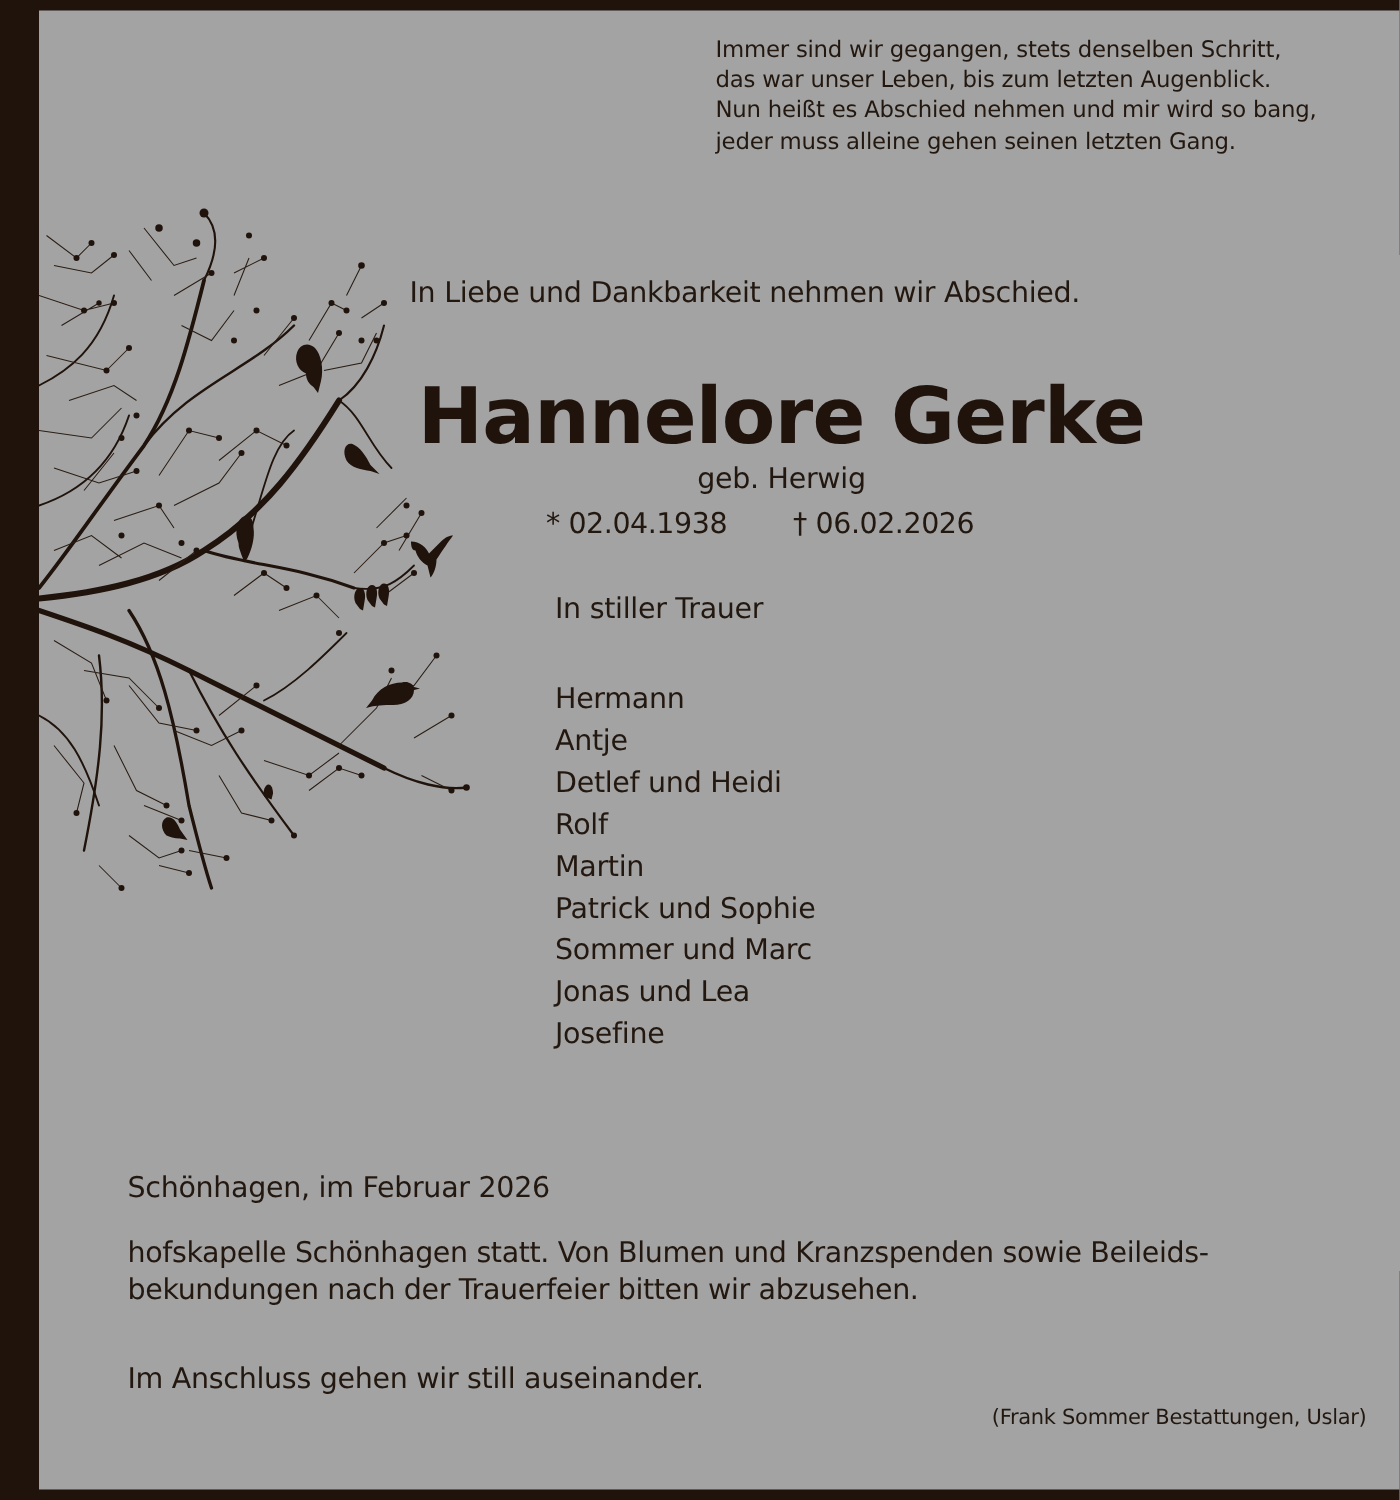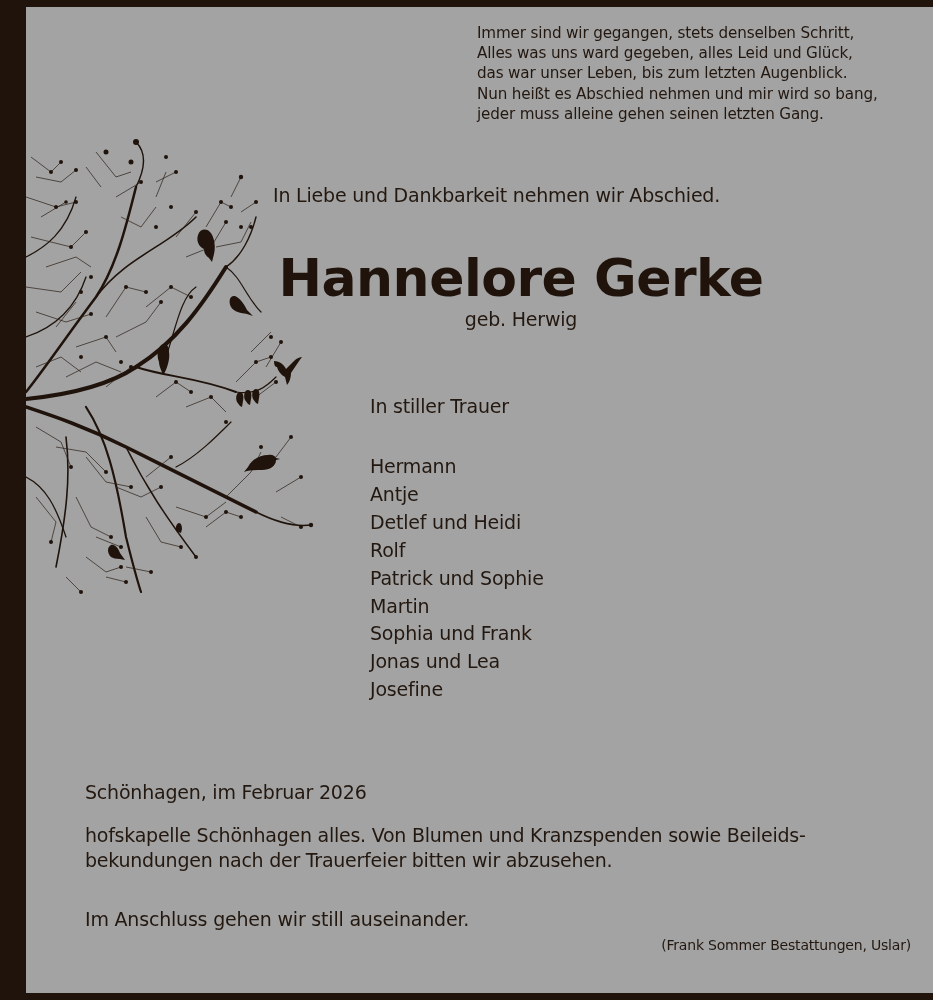--- a/index.html
+++ b/index.html
@@ -155,46 +155,48 @@
       <path d="M222 330 c4 -8 12 -12 20 -12 c4 -1 7 1 8 3 l4 1 l-4 1 c0 6 -6 10 -14 10 c-6 0 -12 0 -18 2z"></path>
 
       <path d="M85 420 c-4 -4 -4 -10 0 -12 c4 -1 7 3 9 8 l5 7 l-5 -1 c-4 0 -7 -1 -9 -2z"></path>
 
       <path d="M150 394 c-1 -4 1 -8 3 -8 c2 0 3 3 3 6 l-1 4z"></path>
     </g>
   </svg>
 
   <div class="abs poem">
     <div>Immer sind wir gegangen, stets denselben Schritt,</div>
-    <div>Alles was uns ward gegeben, alles Leid und Glück,</div>
     <div>das war unser Leben, bis zum letzten Augenblick.</div>
     <div>Nun heißt es Abschied nehmen und mir wird so bang,</div>
     <div>jeder muss alleine gehen seinen letzten Gang.</div>
   </div>
 
   <div class="abs intro">In Liebe und Dankbarkeit nehmen wir Abschied.</div>
 
   <div class="abs name">Hannelore Gerke</div>
   <div class="abs geb">geb. Herwig</div>
+  <div class="abs dates">
+    <span class="birth">* 02.04.1938</span><span class="death">† 06.02.2026</span>
+  </div>
 
   <div class="abs mourn-heading">In stiller Trauer</div>
   <div class="abs mourners">
     <div>Hermann</div>
     <div>Antje</div>
     <div>Detlef und Heidi</div>
     <div>Rolf</div>
+    <div>Martin</div>
     <div>Patrick und Sophie</div>
-    <div>Martin</div>
-    <div>Sophia und Frank</div>
+    <div>Sommer und Marc</div>
     <div>Jonas und Lea</div>
     <div>Josefine</div>
   </div>
 
   <div class="abs place">Schönhagen, im Februar 2026</div>
 
   <div class="abs service">
-    <div>hofskapelle Schönhagen alles. Von Blumen und Kranzspenden sowie Beileids-</div>
+    <div>hofskapelle Schönhagen statt. Von Blumen und Kranzspenden sowie Beileids-</div>
     <div>bekundungen nach der Trauerfeier bitten wir abzusehen.</div>
   </div>
   <div class="abs closing">Im Anschluss gehen wir still auseinander.</div>
 
   <div class="abs undertaker">(Frank Sommer Bestattungen, Uslar)</div>
 </div>
 
 </body></html>

